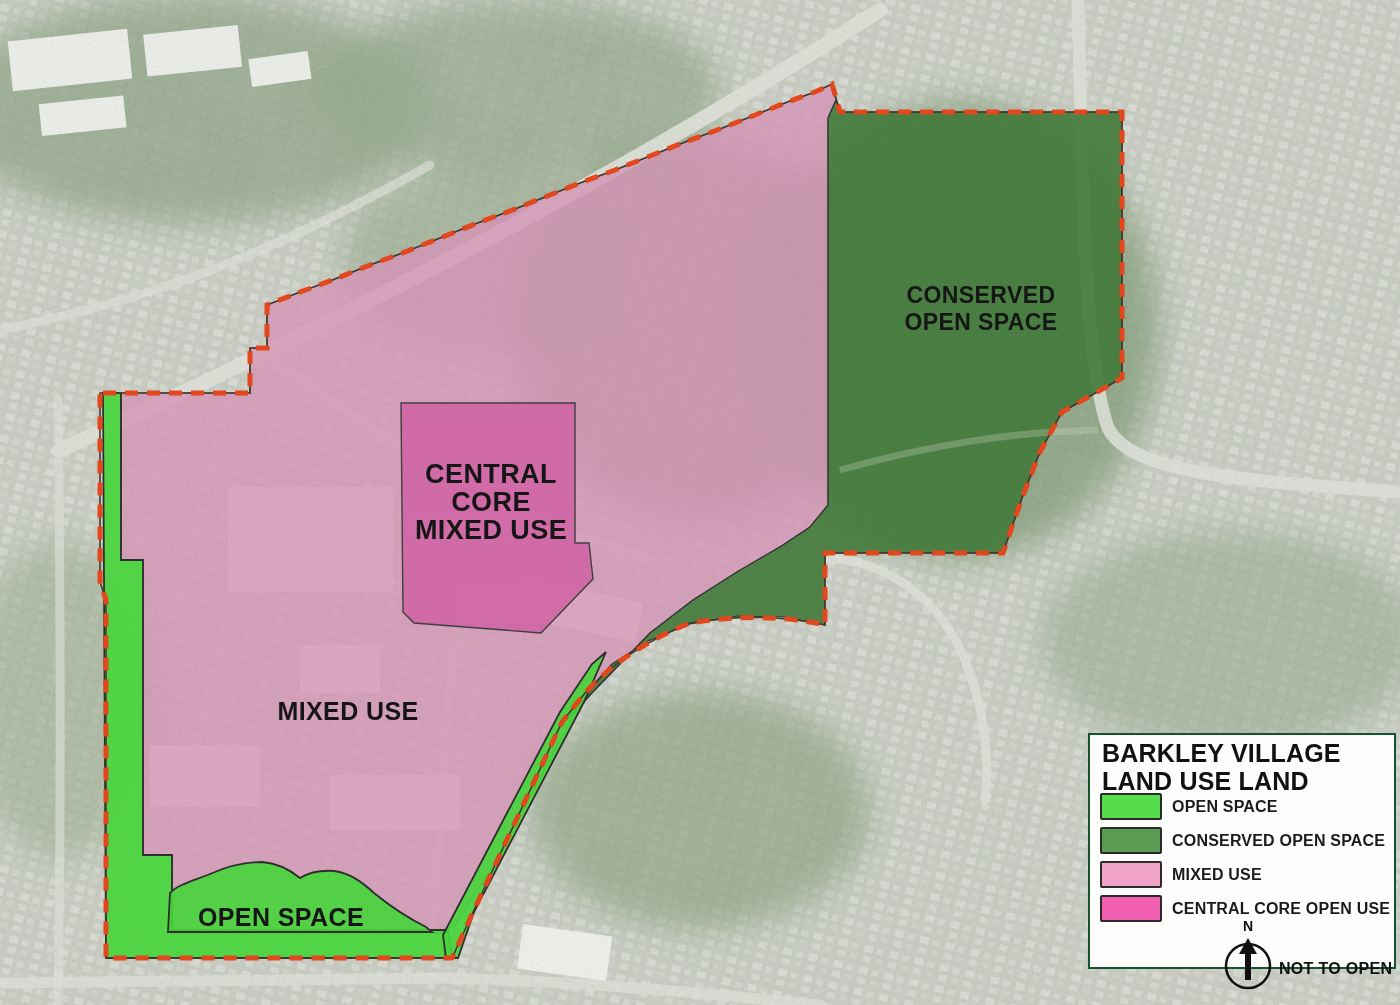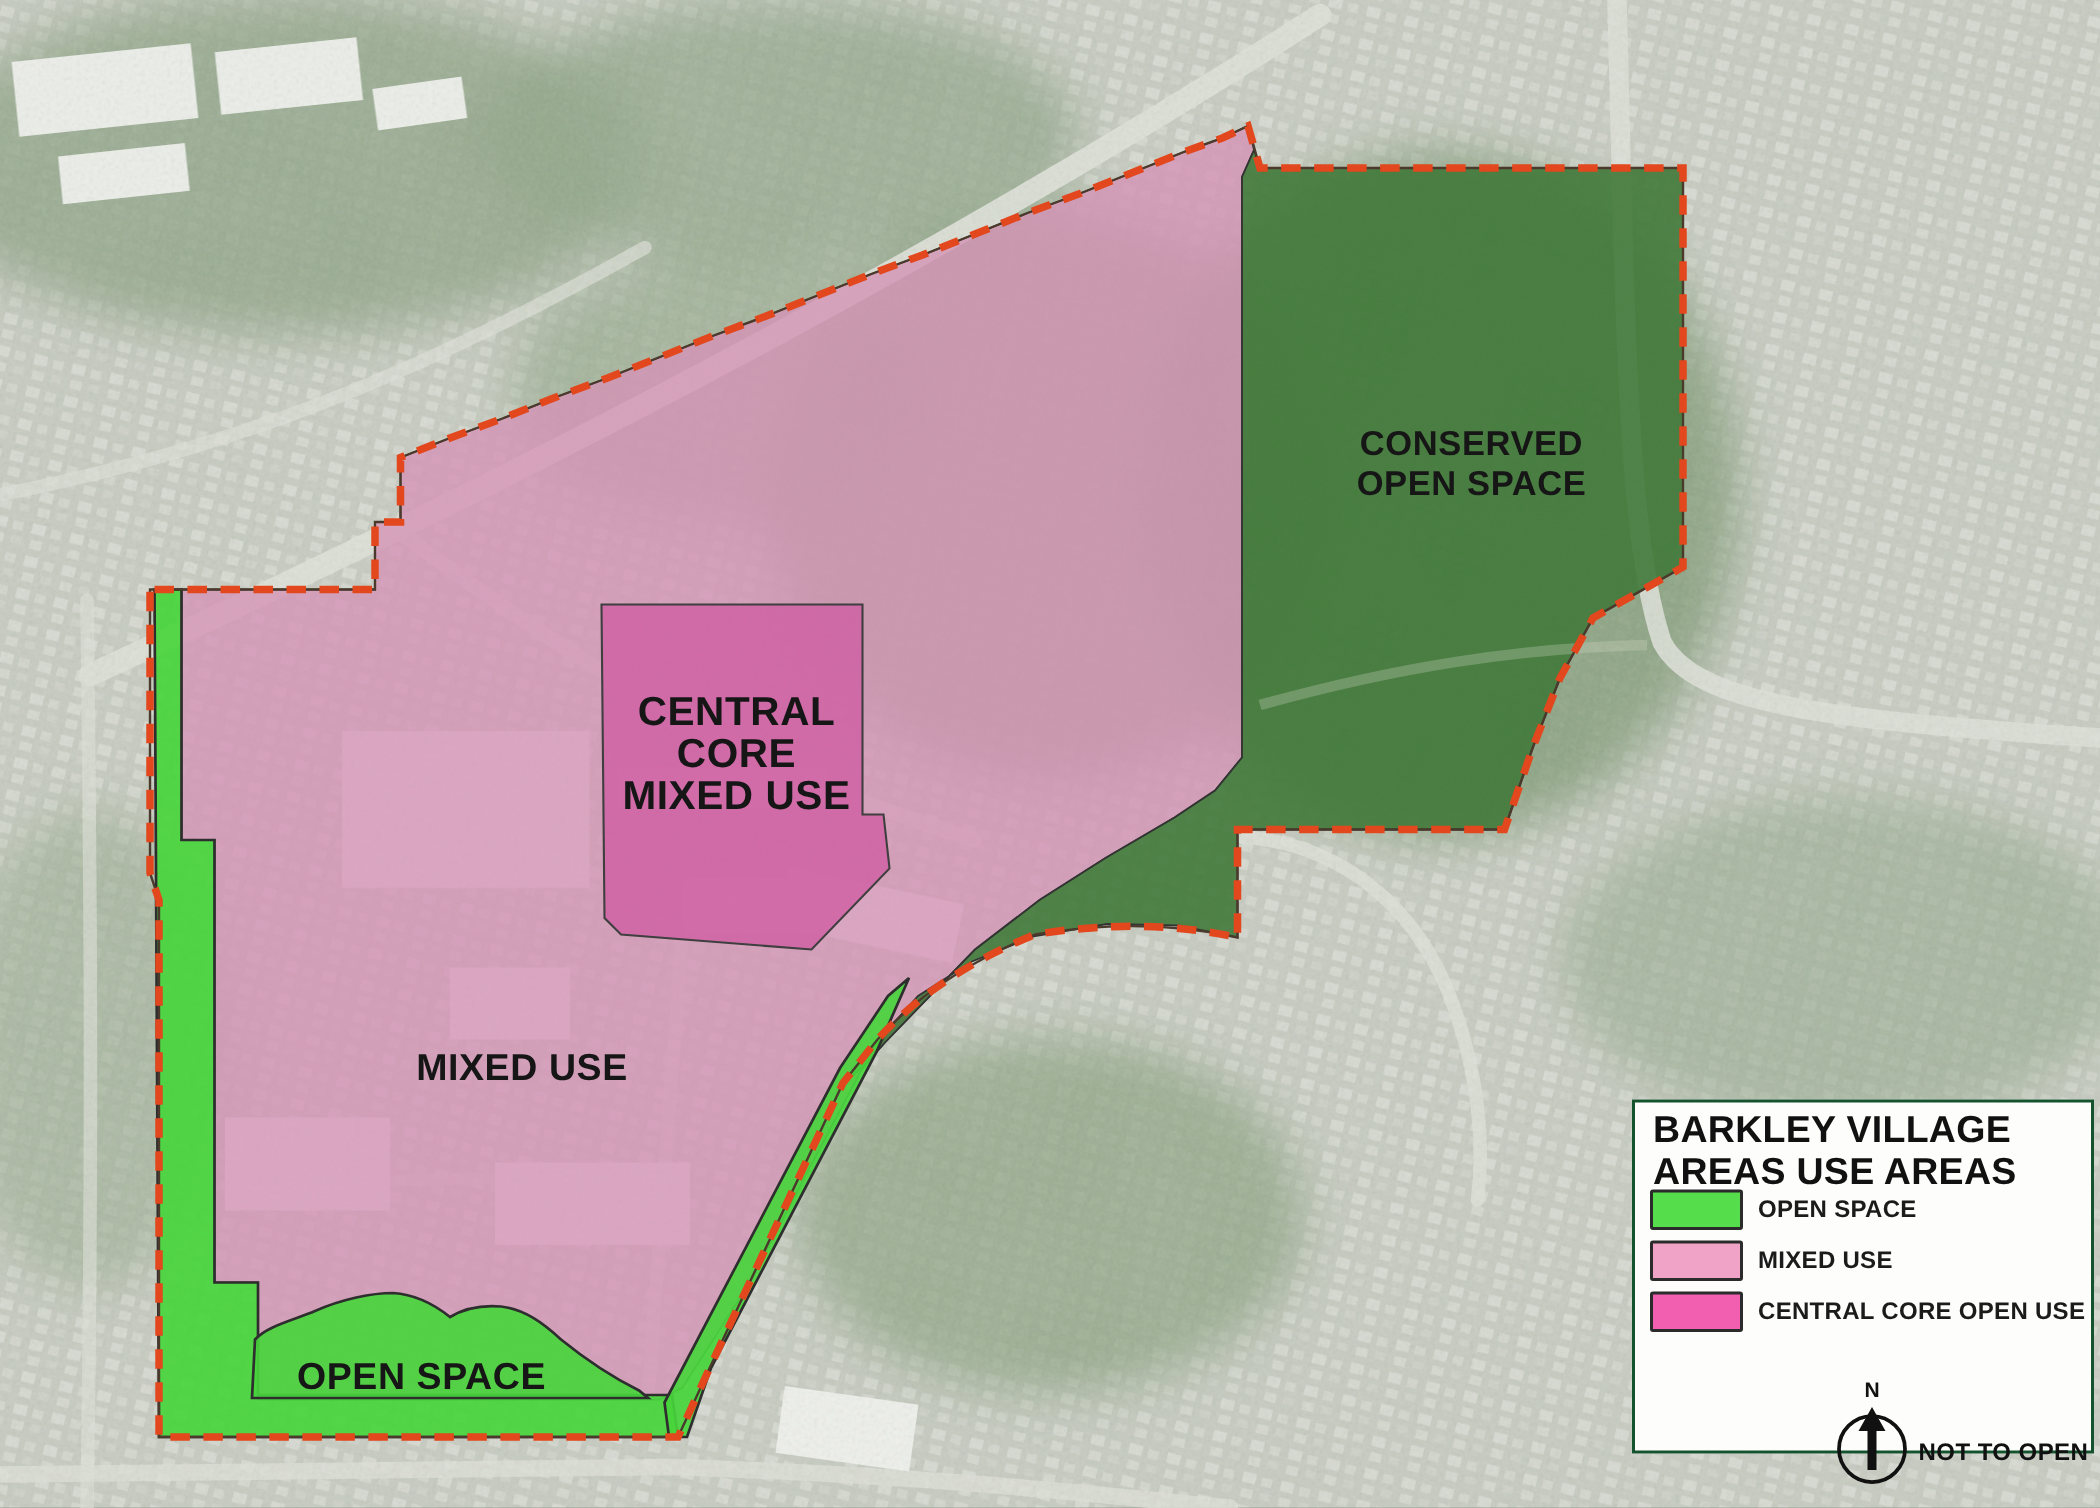--- a/index.html
+++ b/index.html
@@ -139,26 +139,30 @@
     <text class="zone-label lbl-27" x="491" y="511">CORE</text>
     <text class="zone-label lbl-27" x="491" y="539">MIXED USE</text>
     <text class="zone-label lbl-25" x="348" y="720">MIXED USE</text>
     <text class="zone-label lbl-25" x="281" y="926">OPEN SPACE</text>
   </g>
 </svg>
 
 <div id="legend">
   <div id="legend-title">
     <div>BARKLEY VILLAGE</div>
-    <div>AREAS USE AREAS</div>
+    <div>LAND USE LAND</div>
   </div>
   <div id="legend-items">
     <div class="legend-row">
       <div class="swatch" style="background-color: rgb(85, 221, 75);"></div>
       <div class="legend-label">OPEN SPACE</div>
+    </div>
+    <div class="legend-row">
+      <div class="swatch" style="background-color: rgb(90, 156, 82);"></div>
+      <div class="legend-label">CONSERVED OPEN SPACE</div>
     </div>
     <div class="legend-row">
       <div class="swatch" style="background-color: rgb(240, 163, 198);"></div>
       <div class="legend-label">MIXED USE</div>
     </div>
     <div class="legend-row">
       <div class="swatch" style="background-color: rgb(242, 95, 176);"></div>
       <div class="legend-label">CENTRAL CORE OPEN USE</div>
     </div>
   </div>

